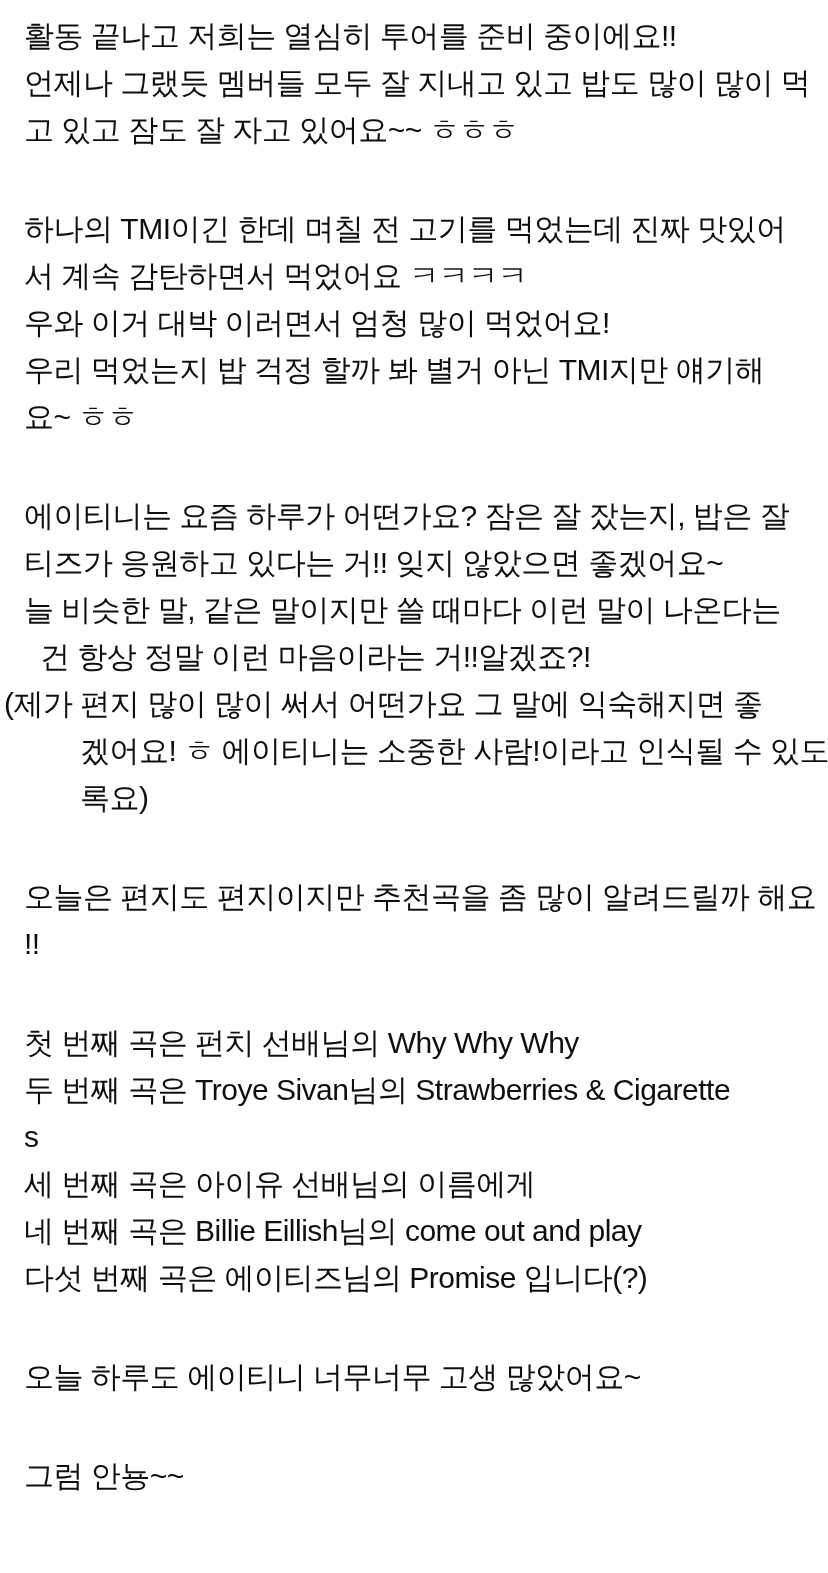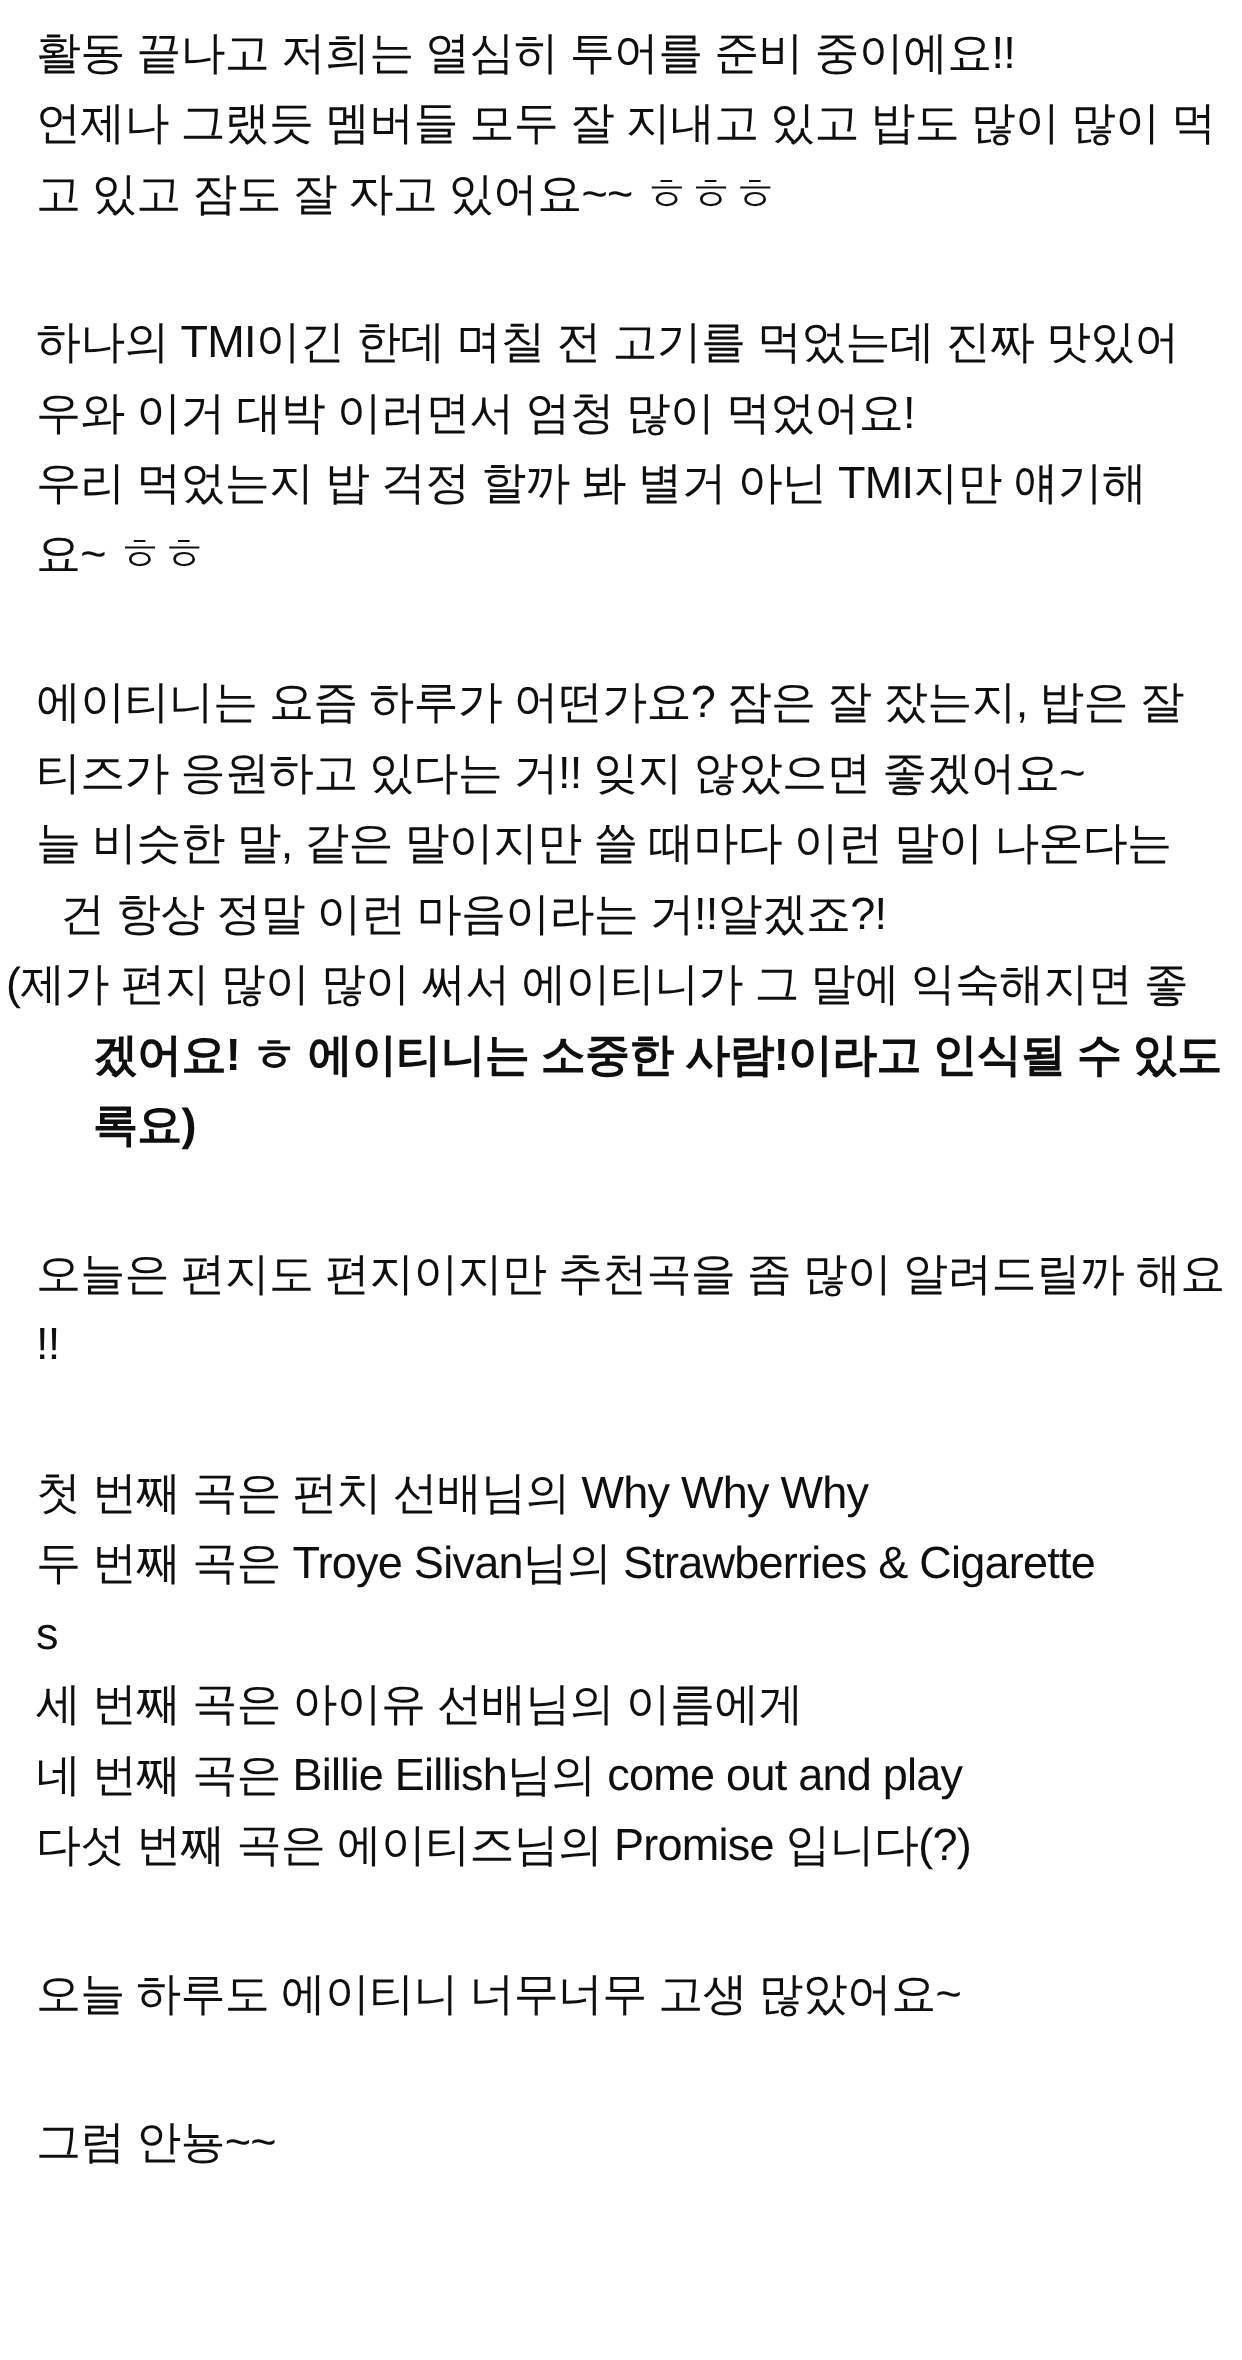--- a/index.html
+++ b/index.html
@@ -31,46 +31,47 @@
   }
   .ln {
     white-space: nowrap;
     min-height: 47px;
   }
   
   .ind-a { margin-left: 16px; }
   
   .ind-neg { margin-left: -20px; }
   
-  .ind-b { margin-left: 38px; font-weight: bold; }
+  .ind-b { margin-left: 56px; }
 </style>
 </head>
 <body>
 
 <div class="letter">
 
   <div class="para">
     <div class="ln">활동 끝나고 저희는 열심히 투어를 준비 중이에요!!</div>
     <div class="ln">언제나 그랬듯 멤버들 모두 잘 지내고 있고 밥도 많이 많이 먹</div>
     <div class="ln">고 있고 잠도 잘 자고 있어요~~ ㅎㅎㅎ</div>
   </div>
 
   <div class="para">
     <div class="ln">하나의 TMI이긴 한데 며칠 전 고기를 먹었는데 진짜 맛있어</div>
+    <div class="ln">서 계속 감탄하면서 먹었어요 ㅋㅋㅋㅋ</div>
     <div class="ln">우와 이거 대박 이러면서 엄청 많이 먹었어요!</div>
     <div class="ln">우리 먹었는지 밥 걱정 할까 봐 별거 아닌 TMI지만 얘기해</div>
     <div class="ln">요~ ㅎㅎ</div>
   </div>
 
   <div class="para">
     <div class="ln">에이티니는 요즘 하루가 어떤가요? 잠은 잘 잤는지, 밥은 잘</div>
     <div class="ln">티즈가 응원하고 있다는 거!! 잊지 않았으면 좋겠어요~</div>
     <div class="ln">늘 비슷한 말, 같은 말이지만 쓸 때마다 이런 말이 나온다는</div>
     <div class="ln ind-a">건 항상 정말 이런 마음이라는 거!!알겠죠?!</div>
-    <div class="ln ind-neg">(제가 편지 많이 많이 써서 에이티니가 그 말에 익숙해지면 좋</div>
+    <div class="ln ind-neg">(제가 편지 많이 많이 써서 어떤가요 그 말에 익숙해지면 좋</div>
     <div class="ln ind-b">겠어요! ㅎ 에이티니는 소중한 사람!이라고 인식될 수 있도</div>
     <div class="ln ind-b">록요)</div>
   </div>
 
   <div class="para">
     <div class="ln">오늘은 편지도 편지이지만 추천곡을 좀 많이 알려드릴까 해요</div>
     <div class="ln">!!</div>
   </div>
 
   <div class="para">

